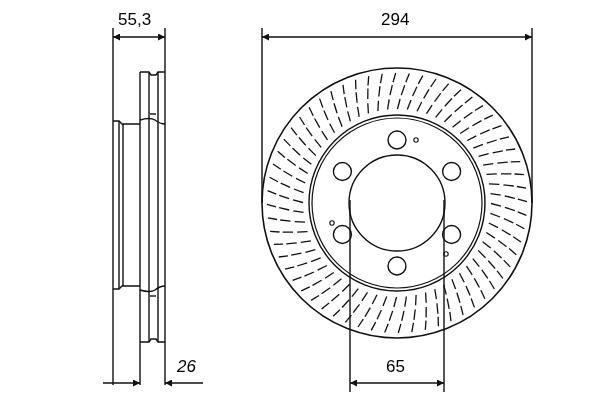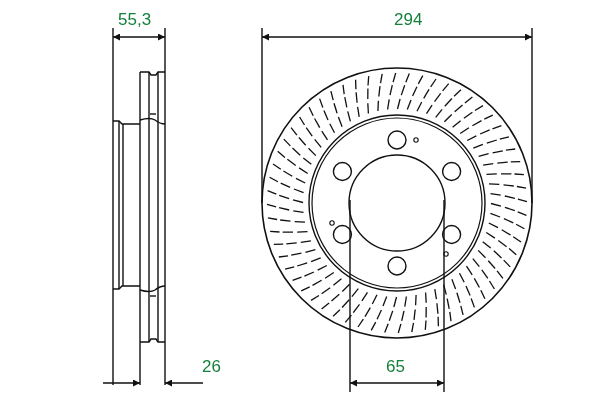--- a/index.html
+++ b/index.html
@@ -1,20 +1,20 @@
 <!DOCTYPE html>
 <html><head>
   <meta charset="utf-8">
   <style>
     html, body { margin: 0; padding: 0; background: #ffffff; }
     body { width: 600px; height: 400px; position: relative; overflow: hidden;
            font-family: "Liberation Sans", sans-serif; }
     #canvas { position: absolute; left: 0; top: 0; }
     .dim-label { position: absolute; font-family: "Liberation Sans", sans-serif;
-                 font-size: 17px; color: #15803d; line-height: 1; white-space: nowrap; }
+                 font-size: 17px; color: #000000; line-height: 1; white-space: nowrap; }
   </style>
 </head>
 <body>
 
 <svg id="canvas" width="600" height="400" viewBox="0 0 600 400">
   <defs>
     <marker id="arr" viewBox="0 0 10 10" refX="10" refY="5" markerWidth="10" markerHeight="7" orient="auto-start-reverse" markerUnits="userSpaceOnUse">
       <path d="M0,0 L10,5 L0,10 z" fill="#111"></path>
     </marker>
   </defs>
@@ -250,15 +250,15 @@
     <line x1="532" y1="28" x2="532" y2="203" stroke-width="1.4"></line>
     <line x1="262" y1="37" x2="532" y2="37" stroke-width="1.4" marker-start="url(#arr)" marker-end="url(#arr)"></line>
 
     <line x1="350" y1="200" x2="350" y2="392" stroke-width="1.4"></line>
     <line x1="444" y1="200" x2="444" y2="392" stroke-width="1.4"></line>
     <line x1="350" y1="383" x2="444" y2="383" stroke-width="1.4" marker-start="url(#arr)" marker-end="url(#arr)"></line>
   </g>
 </svg>
 
 <div class="dim-label" style="left:118px; top:11px;">55,3</div>
-<div class="dim-label" style="left:202px; top:358px;">26</div>
-<div class="dim-label" style="left:394px; top:11px;text-align:center;">294</div>
+<div class="dim-label" style="left:177px; top:358px;font-style:italic;">26</div>
+<div class="dim-label" style="left:381px; top:11px;text-align:center;">294</div>
 <div class="dim-label" style="left:386px; top:358px;">65</div>
 
 </body></html>

